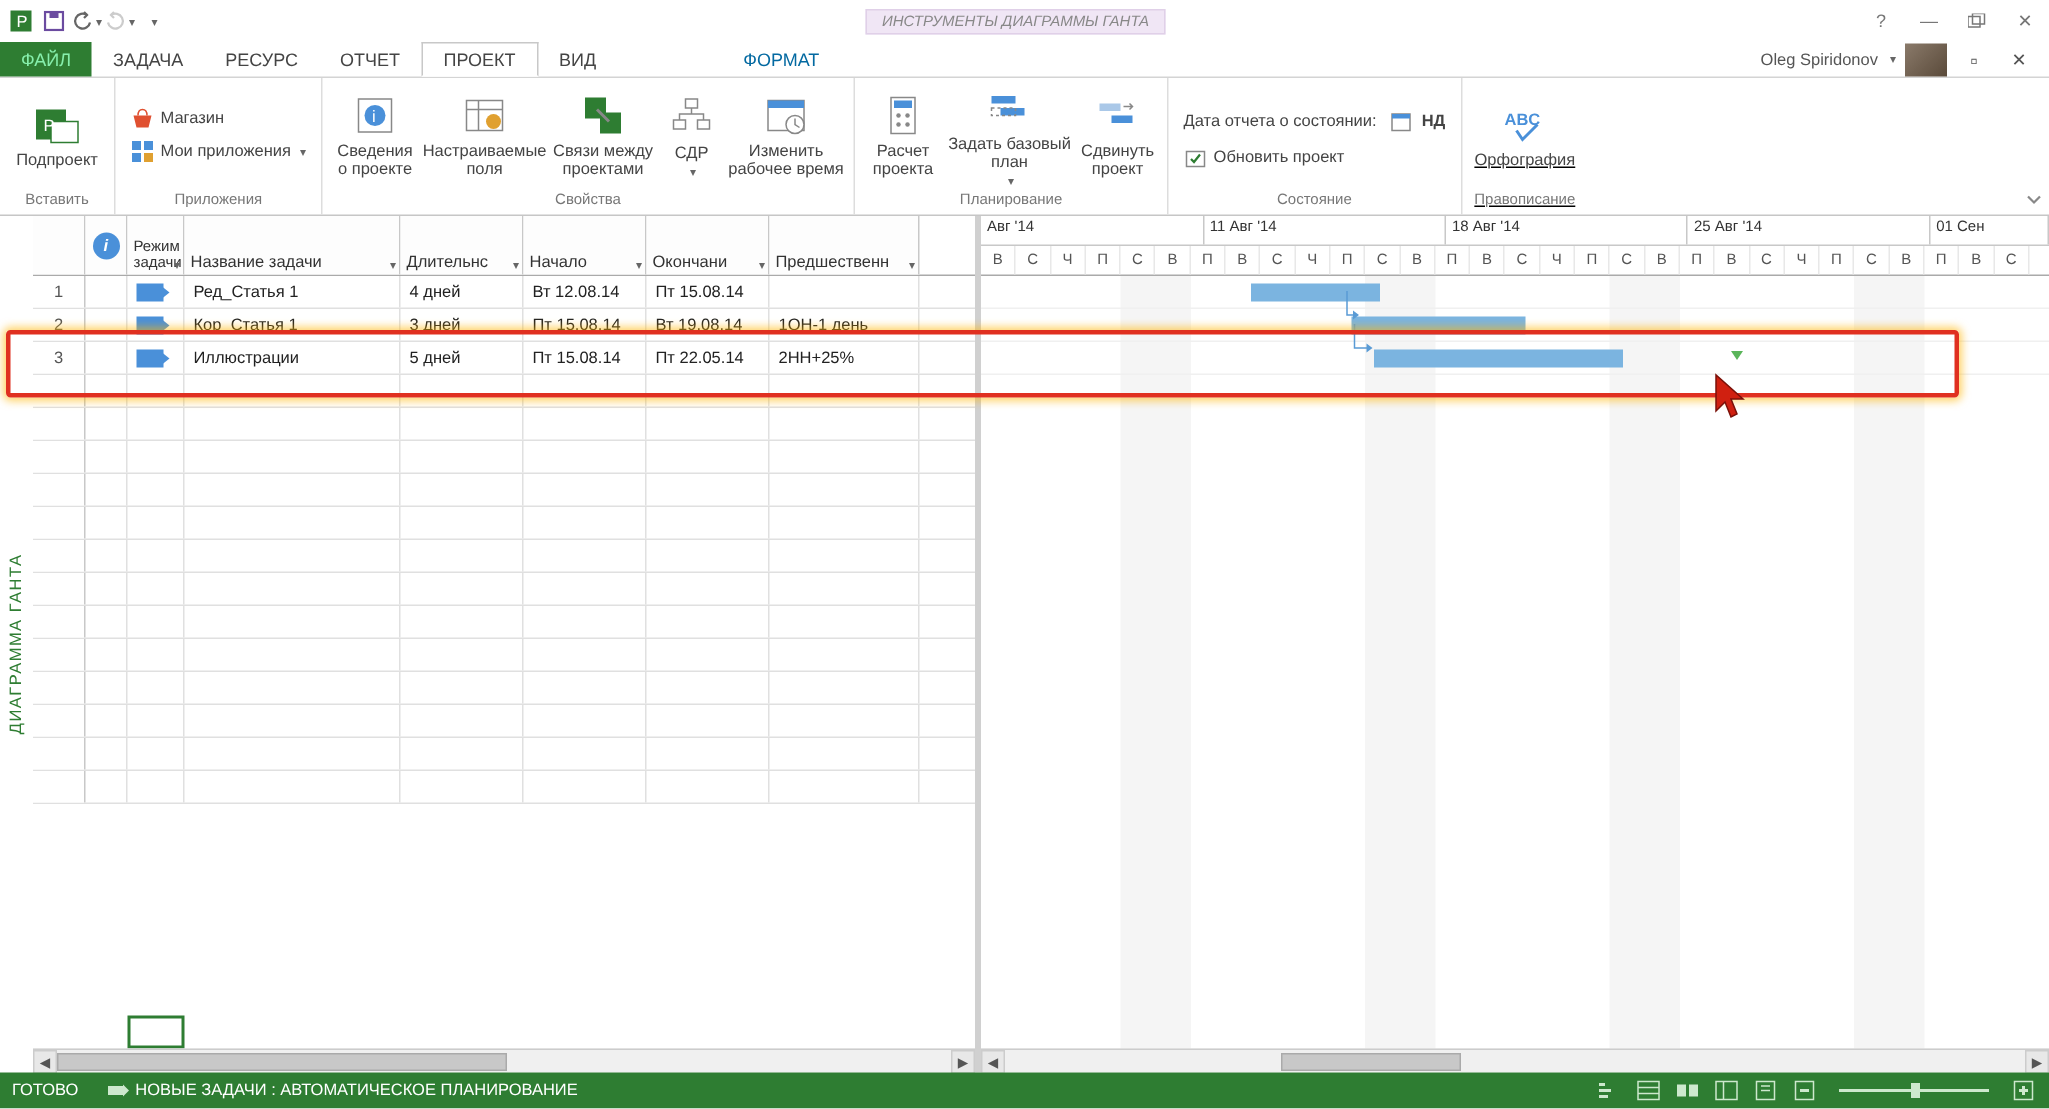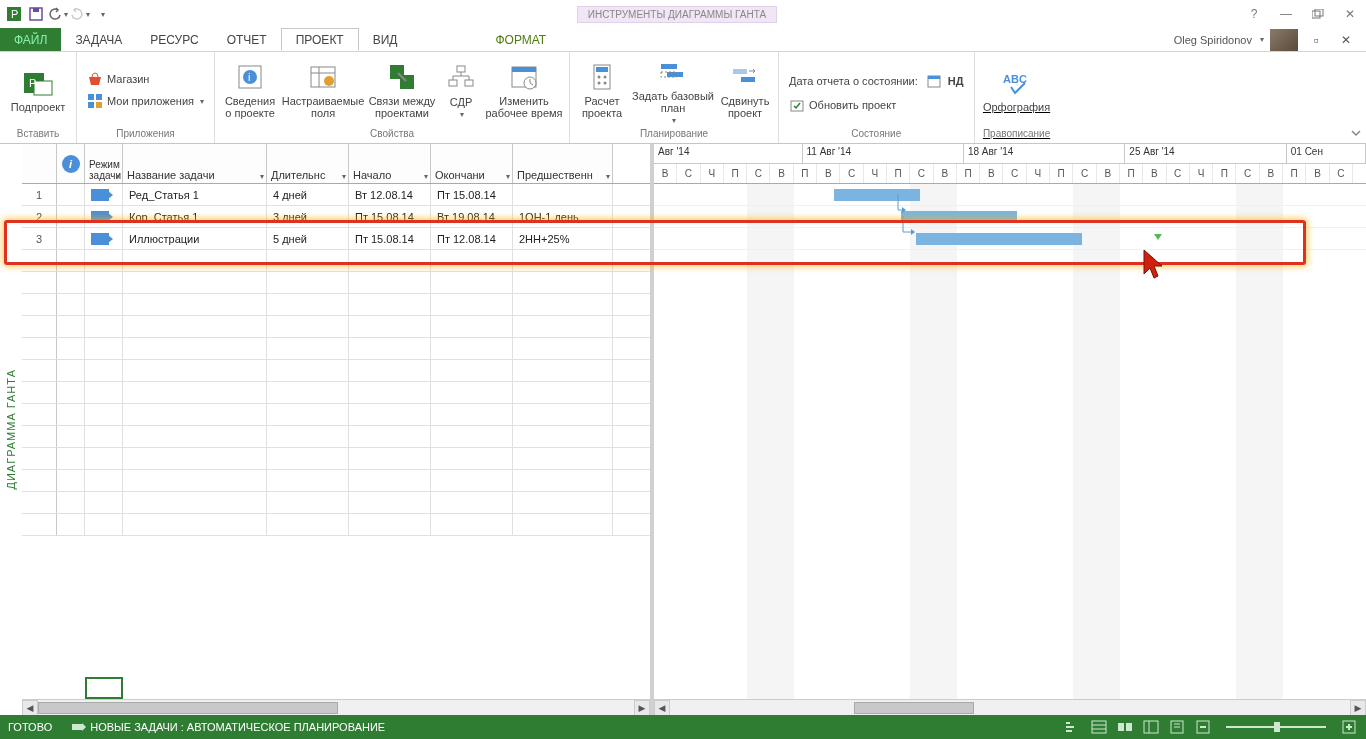--- a/index.html
+++ b/index.html
@@ -1,29 +1,29 @@
 <!DOCTYPE html>
 <html><head>
 <meta charset="utf-8">
 <style>
 *{box-sizing:border-box;margin:0;padding:0;font-family:"Segoe UI",Tahoma,sans-serif;font-size:11px;}
 body{background:#fff;width:1366px;height:739px;overflow:hidden;position:relative;}
 .titlebar{height:28px;background:#fff;display:flex;align-items:center;padding:0 4px;}
 .qat{display:flex;align-items:center;gap:2px;}
 .qat-icon{width:20px;height:20px;display:flex;align-items:center;justify-content:center;color:#666;cursor:pointer;}
-.title-center{flex:1;display:flex;justify-content:center;align-items:flex-start;gap:20px;}
+.title-center{flex:1;display:flex;justify-content:center;align-items:flex-start;gap:20px;font-style:italic;}
 .tool-tab{color:#888;font-size:10px;background:#f0e6f5;padding:2px 10px;border:1px solid #e0d0e8;}
 .doc-title{color:#777;font-size:12px;}
 .win-btns{display:flex;gap:8px;align-items:center;color:#777;}
 .win-btn{width:24px;height:20px;display:flex;align-items:center;justify-content:center;cursor:pointer;font-size:12px;}
 .menubar{height:24px;display:flex;align-items:stretch;background:#fff;border-bottom:1px solid #d4d4d4;}
 .file-tab{background:#2e7d32;color:#86efac;padding:0 14px;display:flex;align-items:center;font-size:12px;}
 .menu-tab{padding:0 14px;display:flex;align-items:center;color:#444;font-size:12px;cursor:pointer;}
 .menu-tab.active{border:1px solid #c8c8c8;border-bottom:1px solid #fff;background:#fff;}
-.menu-tab.format{color:#4d7c0f;}
+.menu-tab.format{color:#0369a1;}
 .user-area{margin-left:auto;display:flex;align-items:center;padding-right:8px;gap:6px;color:#555;}
 .avatar{width:28px;height:22px;background:linear-gradient(135deg,#8a7a6a,#5a4a3a);}
 .ribbon{height:92px;background:#fff;border-bottom:1px solid #c6c6c6;display:flex;}
 .rgrp{border-right:1px solid #ddd;padding:2px 6px;display:flex;flex-direction:column;}
 .rgrp-body{flex:1;display:flex;align-items:center;gap:4px;}
 .rgrp-label{text-align:center;color:#777;font-size:10px;padding:2px 0;}
 .rbtn-lg{display:flex;flex-direction:column;align-items:center;justify-content:center;width:64px;height:70px;cursor:pointer;text-align:center;color:#444;gap:2px;}
 .rbtn-lg .ico{width:32px;height:32px;display:flex;align-items:center;justify-content:center;}
 .rbtn-sm{display:flex;align-items:center;gap:4px;padding:2px 4px;cursor:pointer;color:#444;}
 .ico-sm{width:16px;height:16px;display:flex;align-items:center;justify-content:center;}
@@ -396,21 +396,21 @@
         </div>
         <div class="grow">
           <div class="gcell c0 rownum">3</div>
           <div class="gcell c1"></div>
           <div class="gcell c2">
             <div class="mode-ico"></div>
           </div>
           <div class="gcell c3">Иллюстрации</div>
           <div class="gcell c4">5 дней</div>
           <div class="gcell c5">Пт 15.08.14</div>
-          <div class="gcell c6">Пт 12.08.14</div>
+          <div class="gcell c6">Пт 22.05.14</div>
           <div class="gcell c7">2НН+25%</div>
         </div>
         <div class="grow">
           <div class="gcell c0 rownum"></div>
           <div class="gcell c1"></div>
           <div class="gcell c2"></div>
           <div class="gcell c3"></div>
           <div class="gcell c4"></div>
           <div class="gcell c5"></div>
           <div class="gcell c6"></div>

